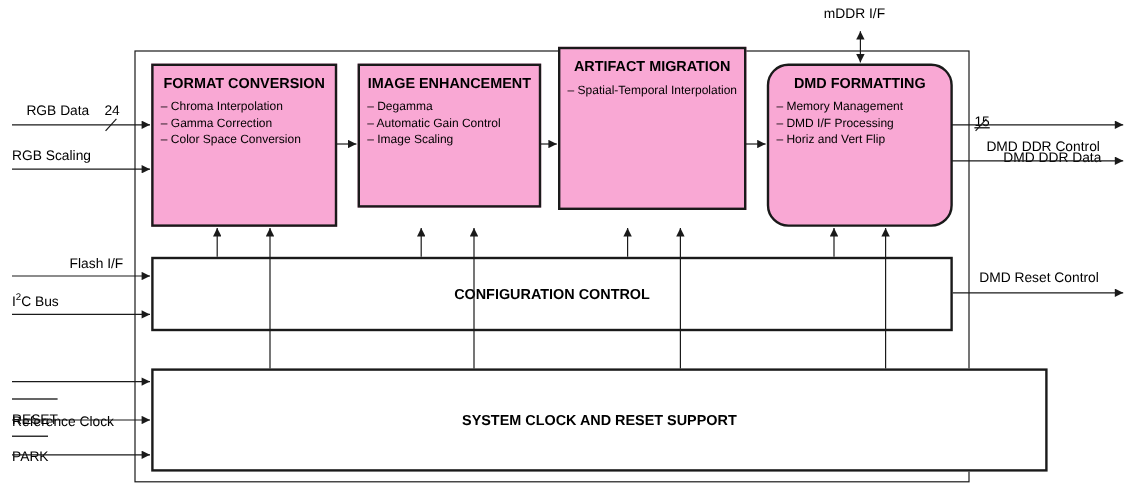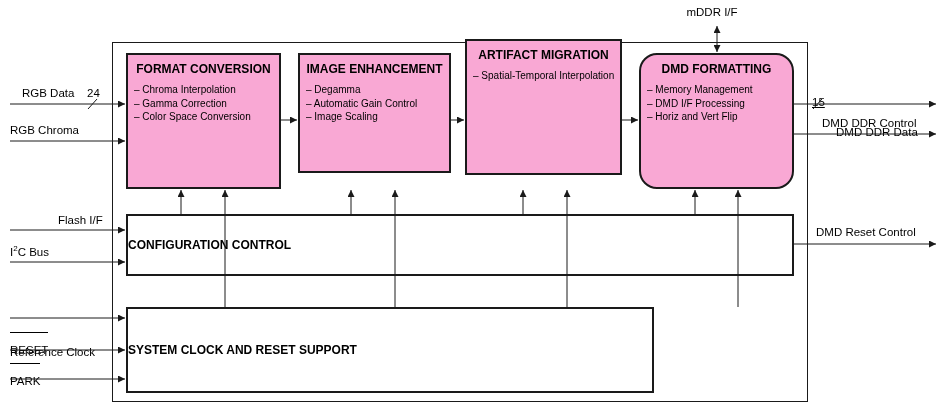--- a/index.html
+++ b/index.html
@@ -37,20 +37,21 @@
     line-height: 13.5px;
     padding: 7px 3px 0 6px;
   }
   .item { padding-left: 10px; text-indent: -10px; }
   .wide-block {
     position: absolute;
     border: 2px solid #1a1a1a;
     background: #ffffff;
     display: flex;
     align-items: center;
+    justify-content: center;
   }
   .wide-block .block-title { padding-top: 0; }
   .sig-label {
     position: absolute;
     font-size: 11.5px;
     white-space: nowrap;
   }
   .overline {
     display: inline-block;
     border-top: 1.5px solid #000;
@@ -105,27 +106,27 @@
       <div class="item">– Memory Management</div>
       <div class="item">– DMD I/F Processing</div>
       <div class="item">– Horiz and Vert Flip</div>
     </div>
   </div>
 
   <div class="wide-block" style="left:126px; top:214px; width:668px; height:62px;">
     <div class="block-title">CONFIGURATION CONTROL</div>
   </div>
 
-  <div class="wide-block" style="left:126px; top:307px; width:528px; height:86px;">
+  <div class="wide-block" style="left:126px; top:307px; width:747px; height:86px;">
     <div class="block-title">SYSTEM CLOCK AND RESET SUPPORT</div>
   </div>
 
   <div class="sig-label" style="left:10px; top:87px;margin-left:12px;">RGB Data</div>
   <div class="sig-label" style="left:87px; top:87px;">24</div>
-  <div class="sig-label" style="left:10px; top:124px;">RGB Chroma</div>
+  <div class="sig-label" style="left:10px; top:124px;">RGB Scaling</div>
   <div class="sig-label" style="left:10px; top:214px;padding-left:48px;">Flash I/F</div>
   <div class="sig-label" style="left:10px; top:246px;"><span>I</span><sup class="i2c-sup">2</sup><span>C Bus</span></div>
   <div class="sig-label" style="left:10px; top:302px;margin-top:44px;">Reference Clock</div>
   <div class="sig-label" style="left:10px; top:332px;"><span class="overline">RESET</span></div>
   <div class="sig-label" style="left:10px; top:363px;"><span class="overline">PARK</span></div>
 
   <div class="sig-label centered-x" style="left:712px; top:6px;">mDDR I/F</div>
   <div class="sig-label" style="left:812px; top:96px;text-decoration:underline;">15</div>
   <div class="sig-label" style="left:836px; top:85px;margin-top:41px;">DMD DDR Data</div>
   <div class="sig-label" style="left:822px; top:117px;text-align:center;">DMD DDR Control</div>

